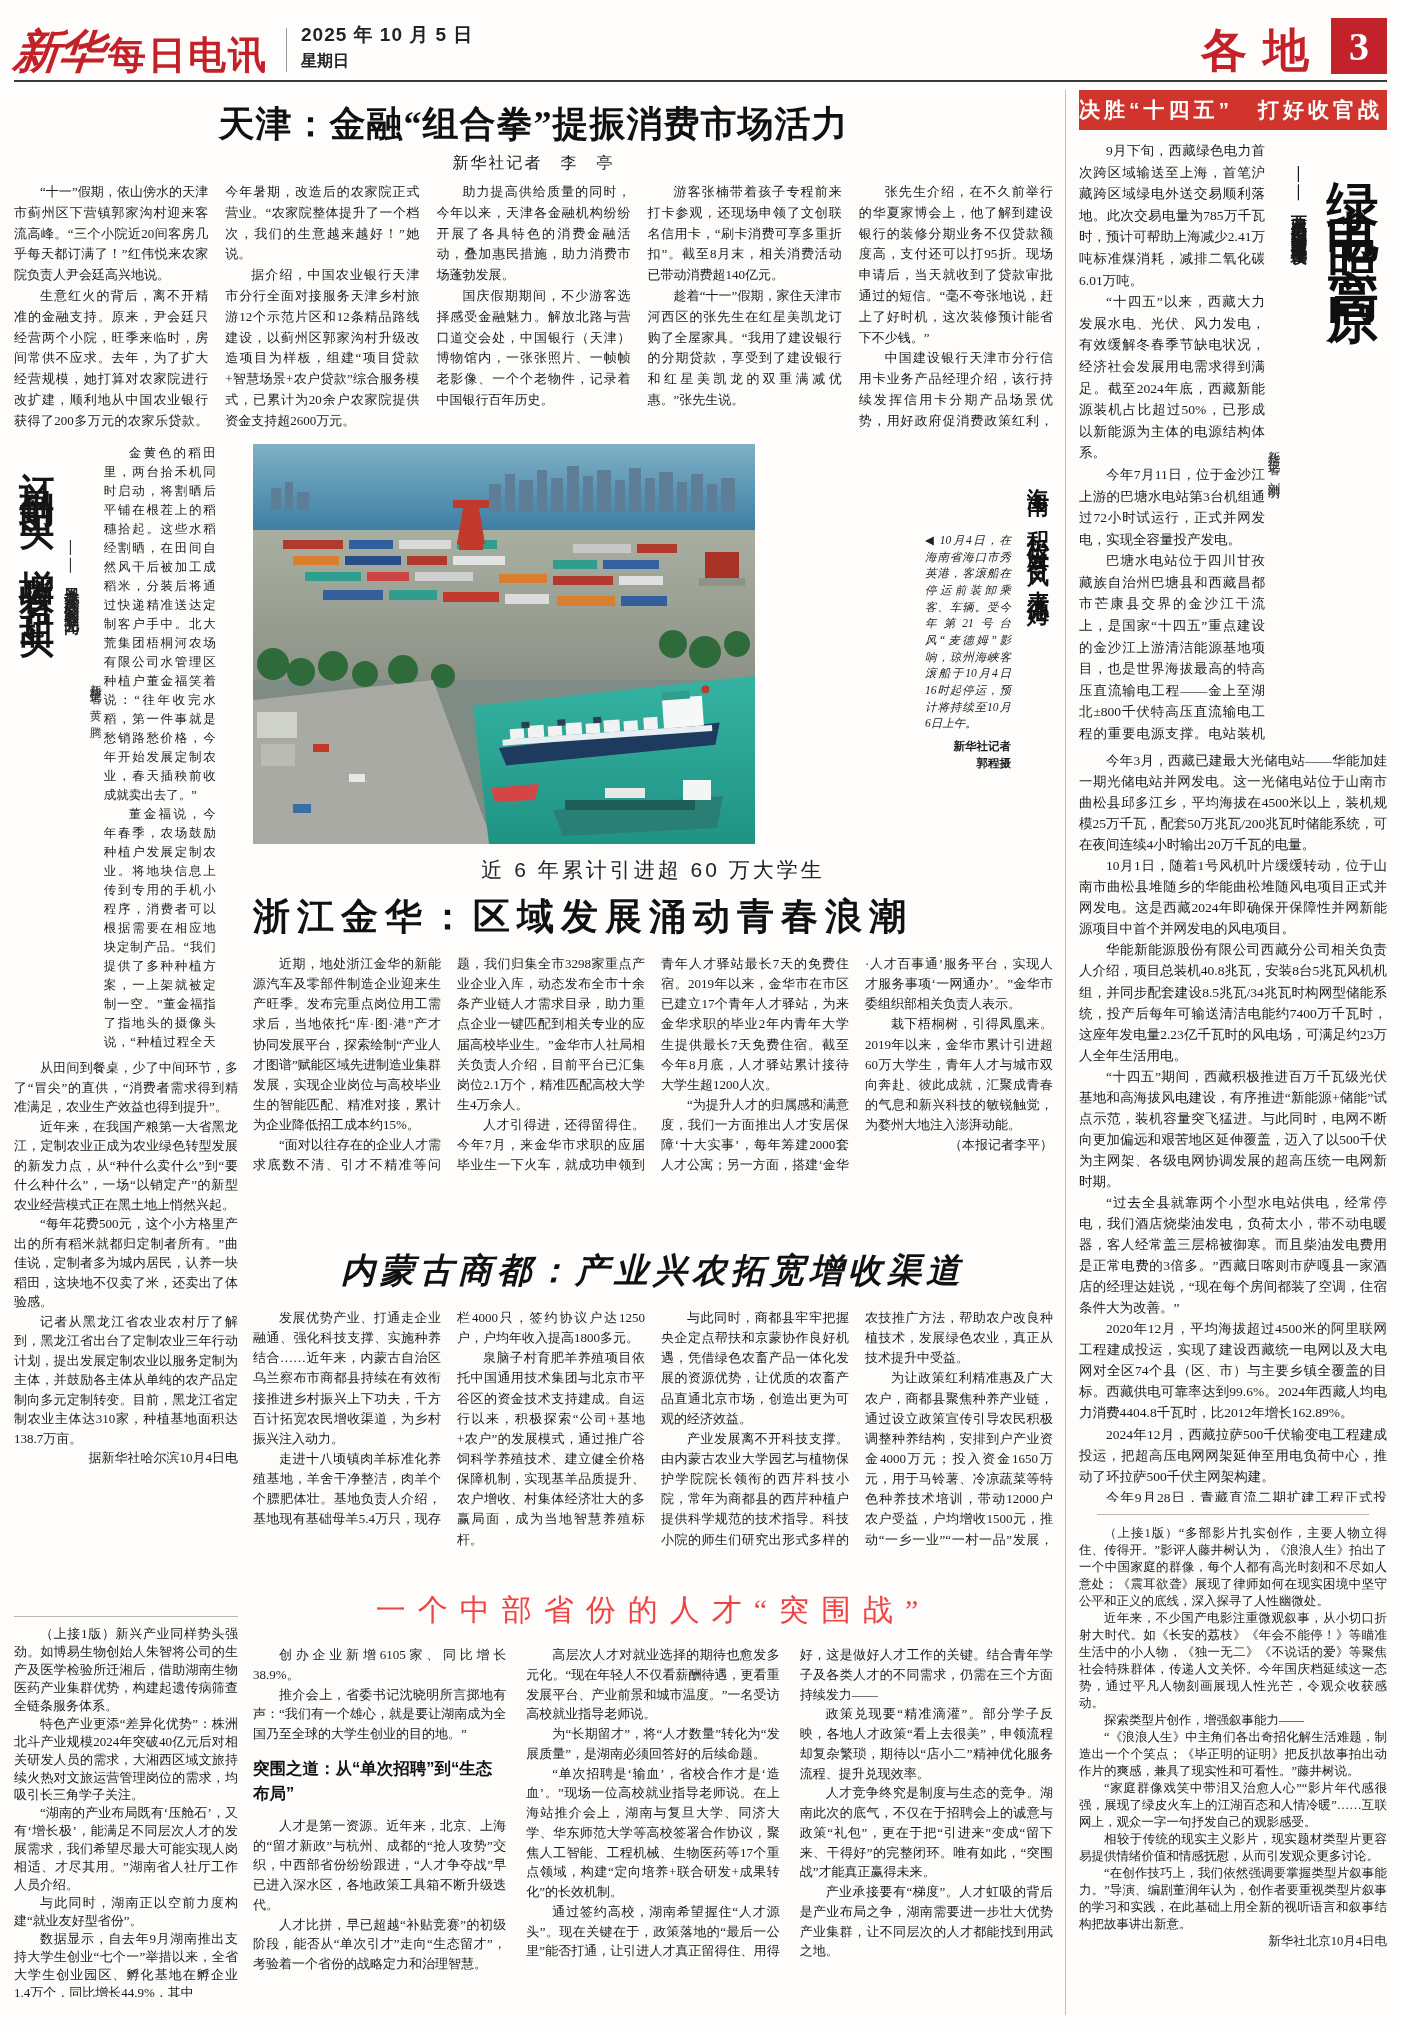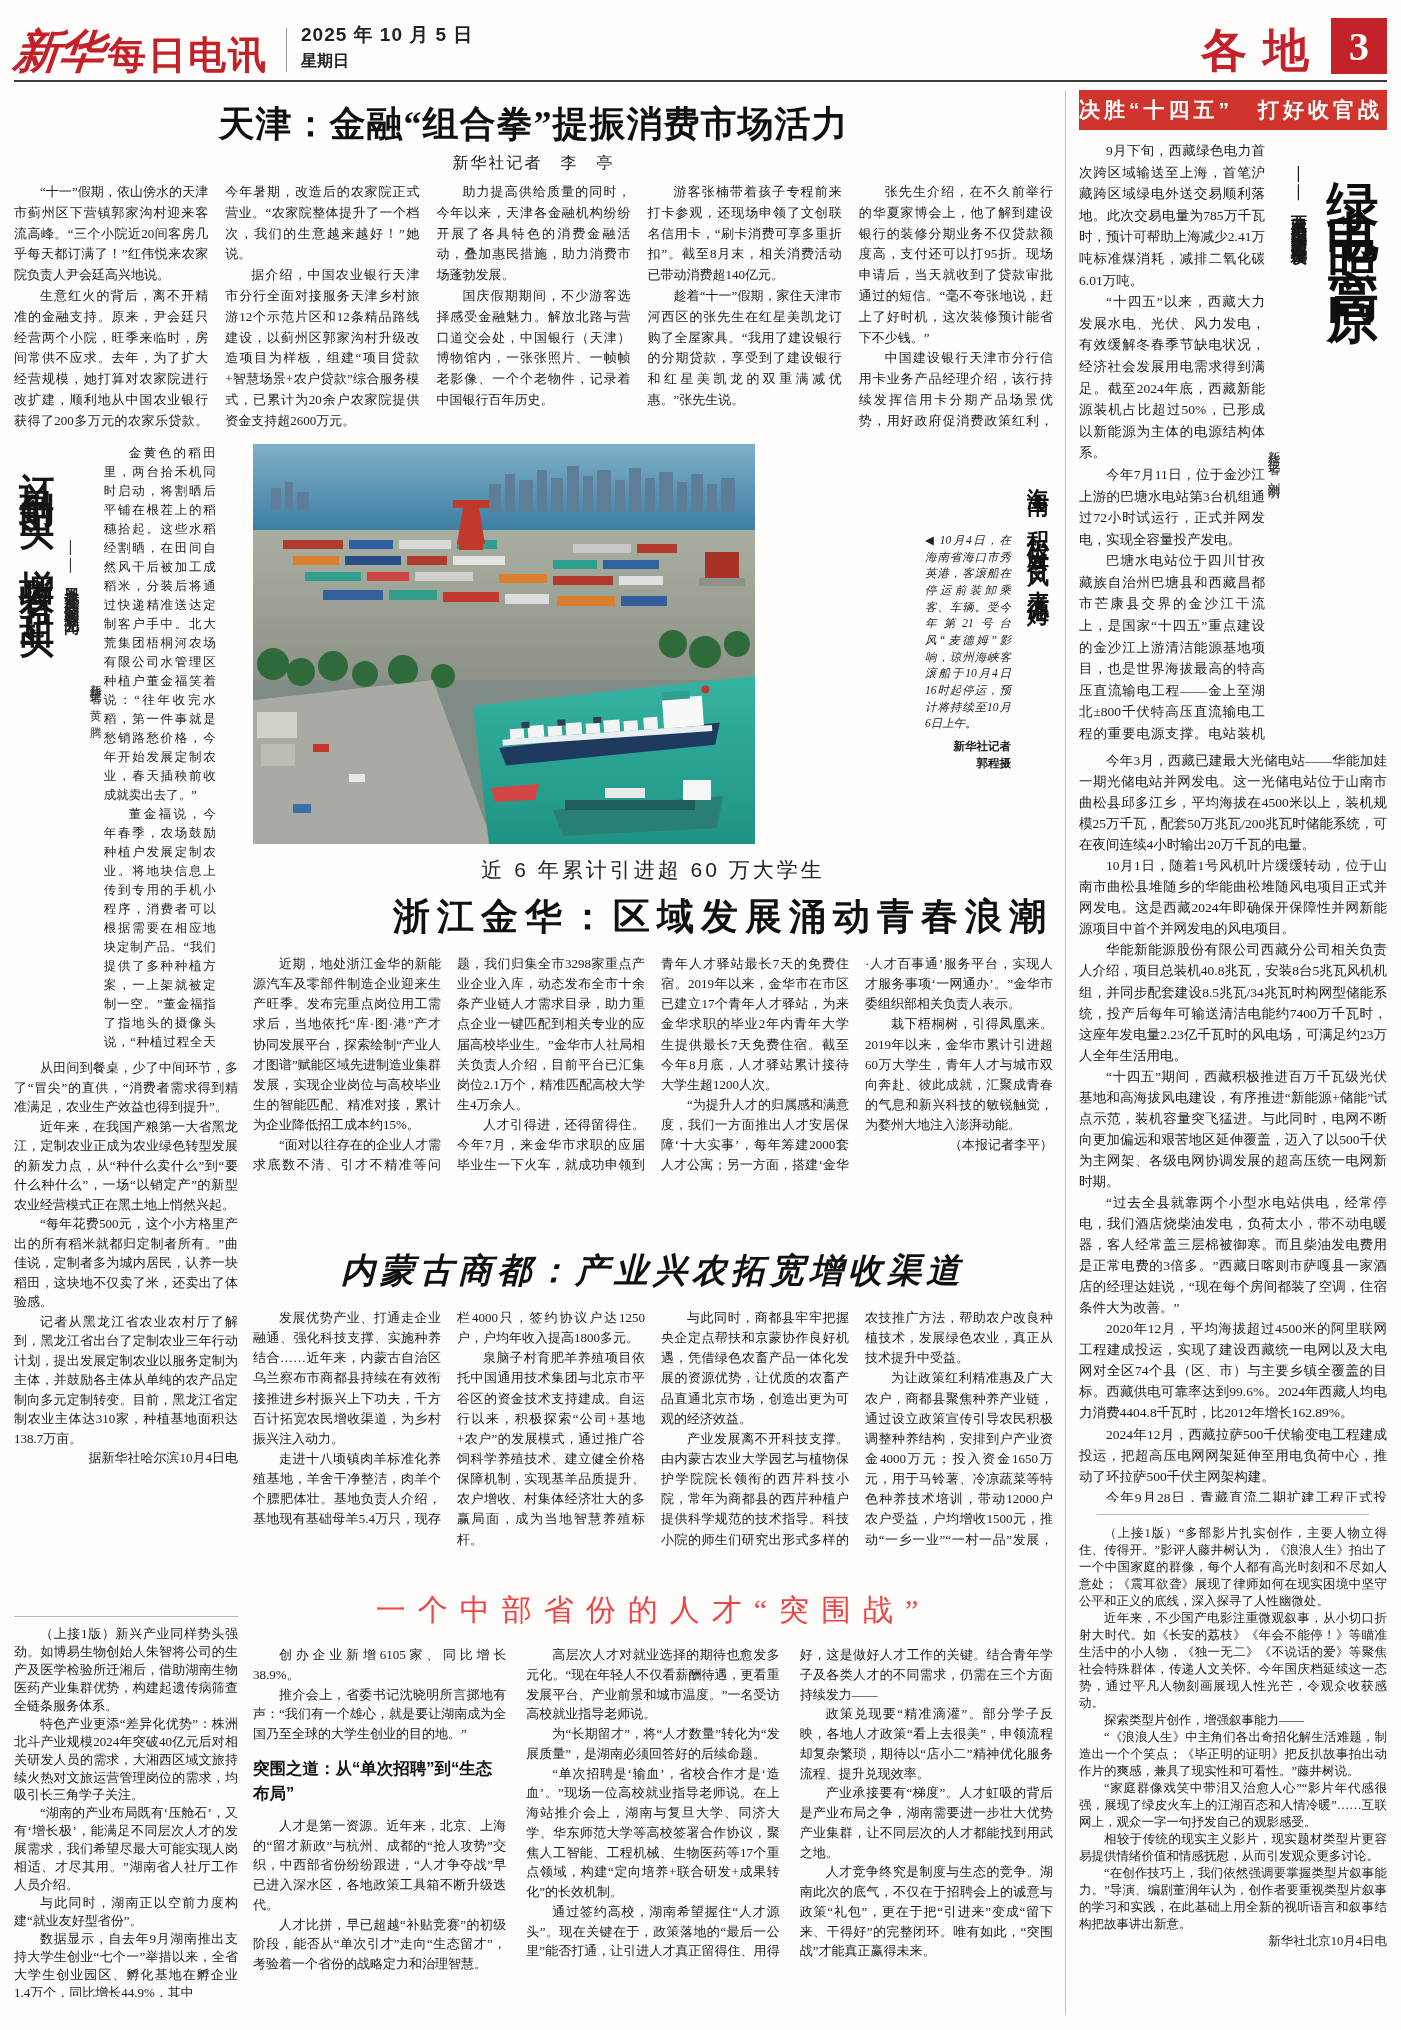--- a/index.html
+++ b/index.html
@@ -68,21 +68,21 @@
   .photo-gap { flex:1; }
   .cap-col { width:86px; flex:none; display:flex; flex-direction:column; padding-top:88px; }
   .cap-text { font-size:11.5px; line-height:1.45; text-align:justify; font-style:italic; color:#222;}
   .cap-credit { font-size:11.5px; font-weight:bold; text-align:right; margin-top:6px; line-height:1.5;}
   .cap-vtitle { writing-mode:vertical-rl; font-size:22px; font-weight:bold; letter-spacing:0.32em;
                 height:390px; margin-left:12px; padding-top:26px; color:#111; flex:none;}
 
   
   .jh-kicker { text-align:center; font-family:"Liberation Sans","DejaVu Sans",sans-serif;
                font-size:21px; letter-spacing:3px; color:#222; margin-bottom:8px;}
-  .jh-title { text-align:right; font-size:37px; font-weight:600; letter-spacing:7px; color:#111;}
+  .jh-title { text-align:left; font-size:37px; font-weight:600; letter-spacing:7px; color:#111;}
   .jh-body { column-count:4; column-gap:16px; height:272px; overflow:hidden;
              font-size:13px; line-height:1.55; margin-top:12px;}
 
   
   .sd-title { text-align:center; font-size:34px; font-weight:700; letter-spacing:5px;
               color:#111; margin-top:22px;font-style:italic;}
   .sd-body { column-count:4; column-gap:16px; height:258px; overflow:hidden;
              font-size:13px; line-height:1.55; margin-top:14px;}
 
   
@@ -375,22 +375,22 @@
                 </div>
               <h3 class="tl-subhead">突围之道：从“单次招聘”到“生态布局”</h3>
               <div>
                   <p>人才是第一资源。近年来，北京、上海的“留才新政”与杭州、成都的“抢人攻势”交织，中西部省份纷纷跟进，“人才争夺战”早已进入深水区，各地政策工具箱不断升级迭代。</p>
                   <p>人才比拼，早已超越“补贴竞赛”的初级阶段，能否从“单次引才”走向“生态留才”，考验着一个省份的战略定力和治理智慧。</p>
                   <p>高层次人才对就业选择的期待也愈发多元化。“现在年轻人不仅看薪酬待遇，更看重发展平台、产业前景和城市温度。”一名受访高校就业指导老师说。</p>
                   <p>为“长期留才”，将“人才数量”转化为“发展质量”，是湖南必须回答好的后续命题。</p>
                   <p>“单次招聘是‘输血’，省校合作才是‘造血’。”现场一位高校就业指导老师说。在上海站推介会上，湖南与复旦大学、同济大学、华东师范大学等高校签署合作协议，聚焦人工智能、工程机械、生物医药等17个重点领域，构建“定向培养+联合研发+成果转化”的长效机制。</p>
                   <p>通过签约高校，湖南希望握住“人才源头”。现在关键在于，政策落地的“最后一公里”能否打通，让引进人才真正留得住、用得好，这是做好人才工作的关键。结合青年学子及各类人才的不同需求，仍需在三个方面持续发力——</p>
                   <p>政策兑现要“精准滴灌”。部分学子反映，各地人才政策“看上去很美”，申领流程却复杂繁琐，期待以“店小二”精神优化服务流程、提升兑现效率。</p>
+                  <p>人才竞争终究是制度与生态的竞争。湖南此次的底气，不仅在于招聘会上的诚意与政策“礼包”，更在于把“引进来”变成“留下来、干得好”的完整闭环。唯有如此，“突围战”才能真正赢得未来。</p>
                   <p>产业承接要有“梯度”。人才虹吸的背后是产业布局之争，湖南需要进一步壮大优势产业集群，让不同层次的人才都能找到用武之地。</p>
-                  <p>人才竞争终究是制度与生态的竞争。湖南此次的底气，不仅在于招聘会上的诚意与政策“礼包”，更在于把“引进来”变成“留下来、干得好”的完整闭环。唯有如此，“突围战”才能真正赢得未来。</p>
                 </div>
             </div>
           </div>
 
         </div>
       </div>
     </div>
 
     <div class="rightcol">
       <div class="banner">决胜“十四五”　打好收官战</div>

